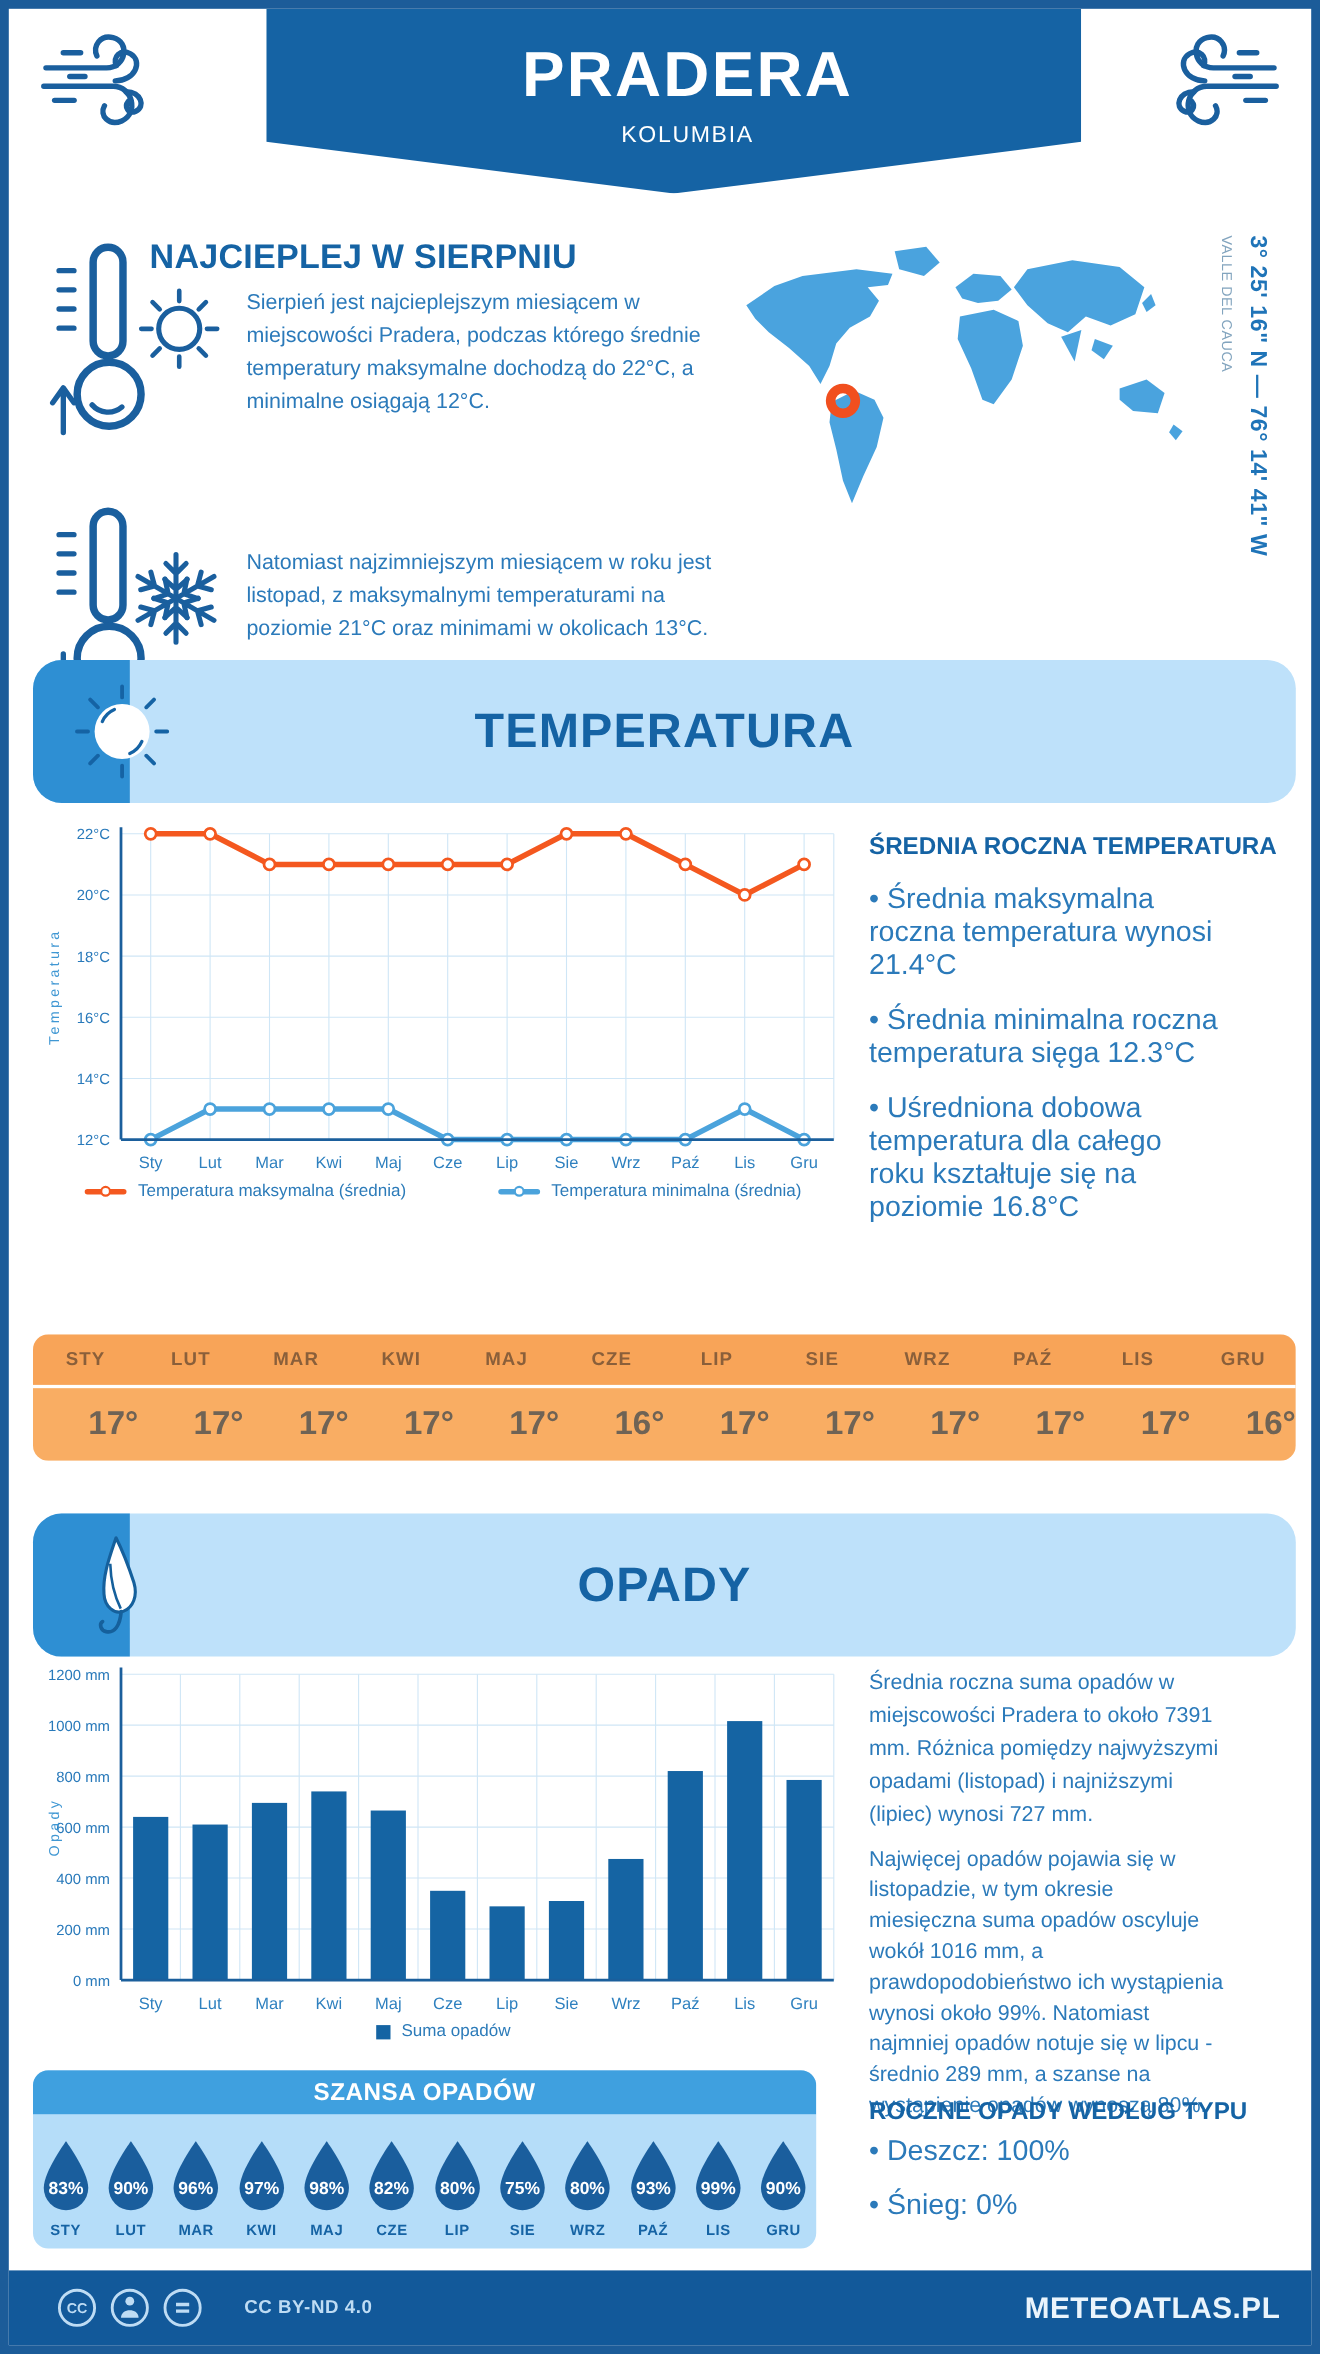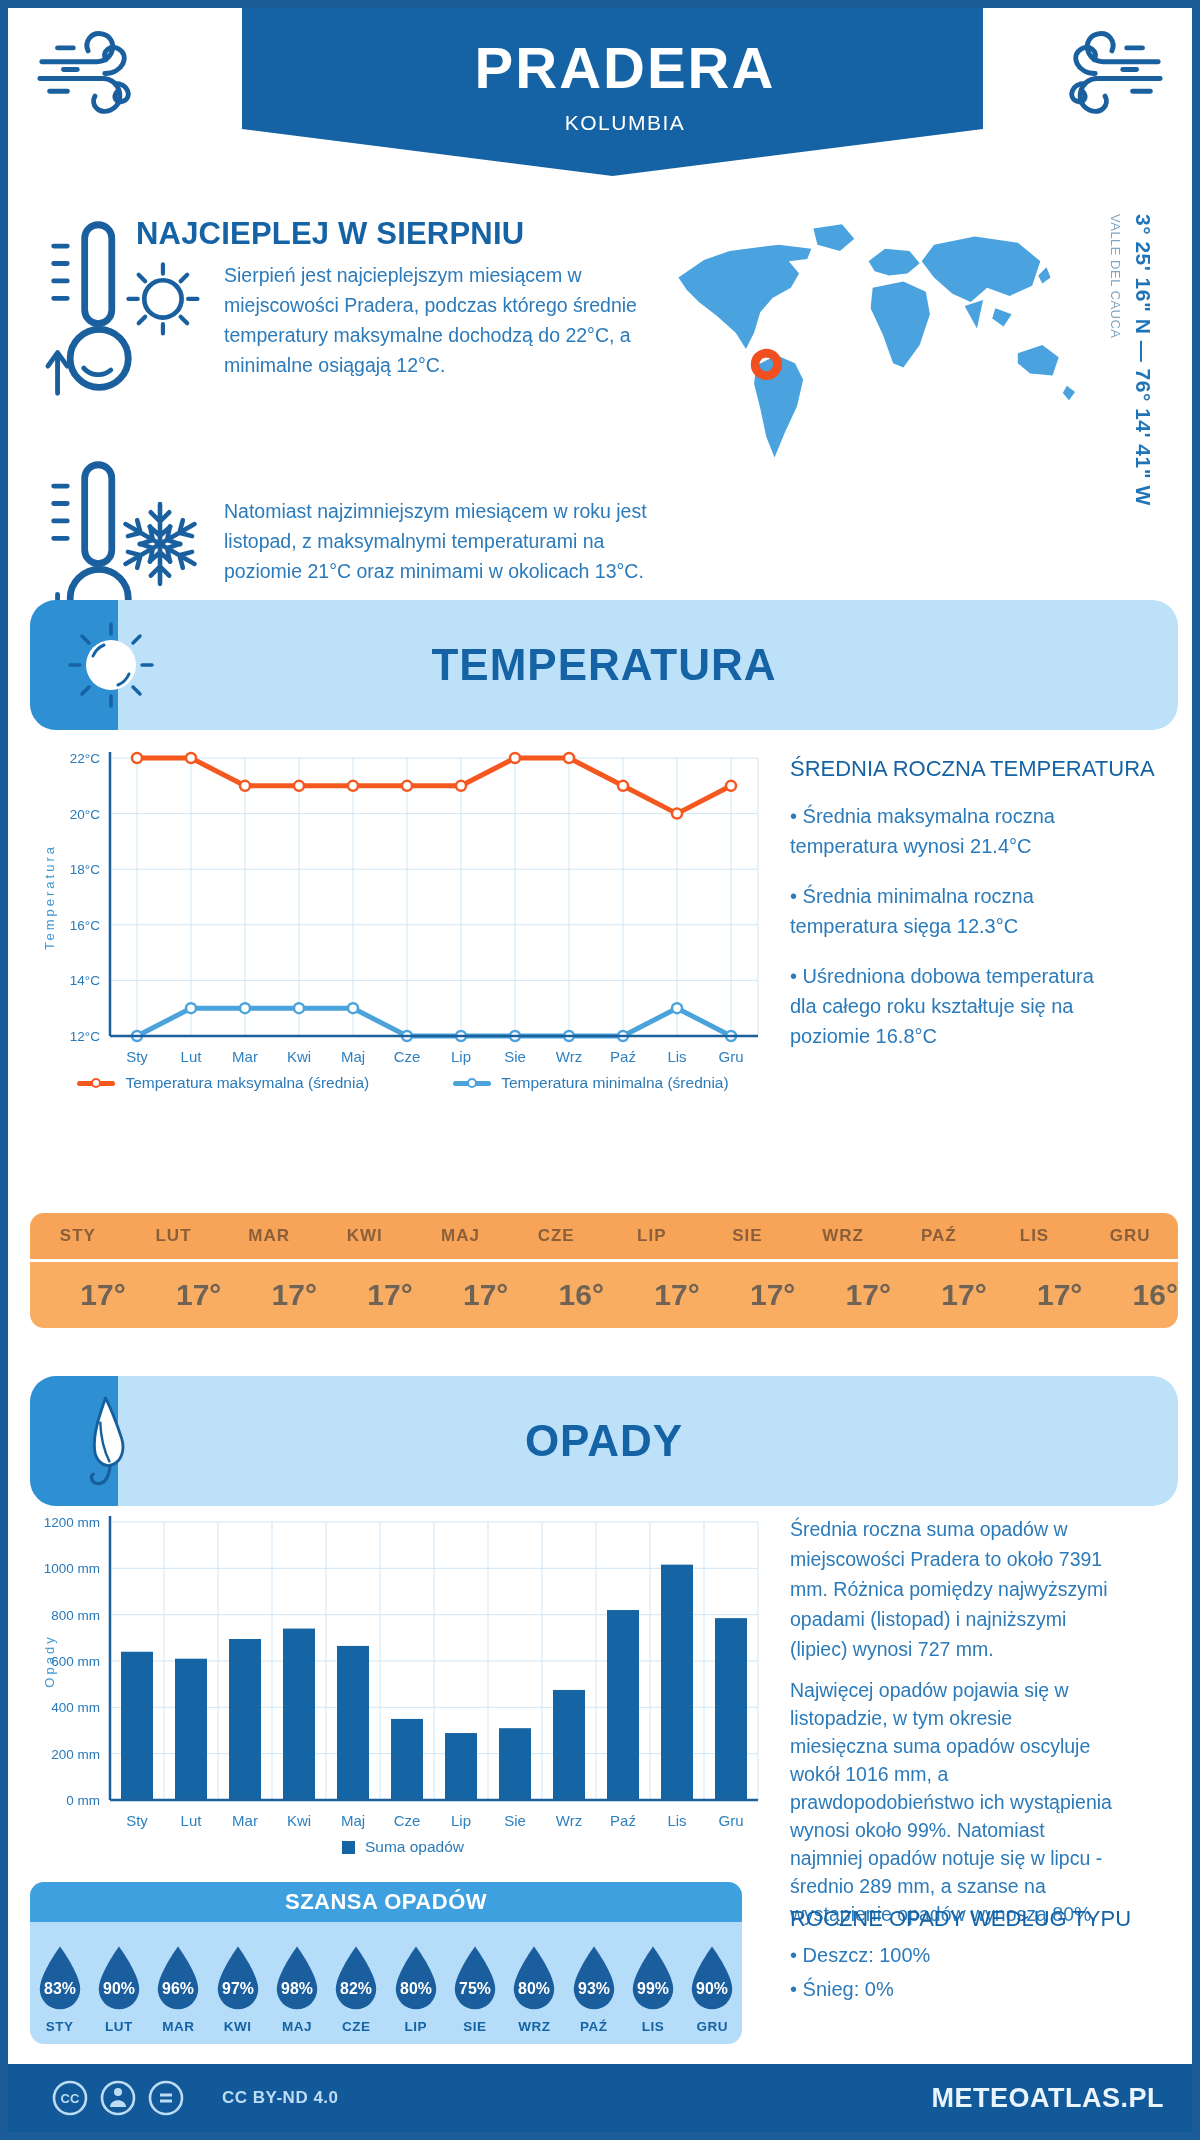--- a/index.html
+++ b/index.html
@@ -19,22 +19,22 @@
   .coords-box{left:1100px;top:206px;height:420px;writing-mode:vertical-rl;}
   .coords{display:block;font-size:21px;font-weight:bold;color:#1F74B8;letter-spacing:0.5px;margin-left:8px;}
   .region{display:block;font-size:13px;color:#82A4BE;letter-spacing:0.5px;}
 
   
   .secbanner{left:22px;width:1148px;height:130px;background:#BEE1FA;border-radius:26px;}
   .secbanner .tab{position:absolute;left:0;top:0;width:88px;height:100%;background:#2E8FD3;border-radius:26px 0 0 26px;}
   .secbanner .sectitle{position:absolute;left:0;width:100%;text-align:center;line-height:130px;
     font-size:44px;font-weight:bold;color:#1563A4;letter-spacing:1px;}
 
-  .panel-h{font-size:22px;font-weight:normal;color:#1563A4;text-align:right;}
-  .bullet{font-size:20px;line-height:30px;color:#2B7ABA;margin-bottom:20px;}
+  .panel-h{font-size:22px;font-weight:bold;color:#1563A4;text-align:right;}
+  .bullet{font-size:26px;line-height:30px;color:#2B7ABA;margin-bottom:20px;}
 
   
   .grid{stroke:#CFE6F6;stroke-width:1;}
   .axis{stroke:#1B5F9C;stroke-width:2.5;}
   .ytick{font-size:13.5px;fill:#2879BA;text-anchor:end;font-family:"Liberation Sans",sans-serif;}
   .xtick{font-size:15px;fill:#2E80BF;text-anchor:middle;font-family:"Liberation Sans",sans-serif;}
   .ylab{font-size:13px;fill:#3F97D3;letter-spacing:3px;text-anchor:middle;font-family:"Liberation Sans",sans-serif;}
   .legend{display:flex;justify-content:center;gap:84px;align-items:center;font-size:15.5px;color:#2C7BB9;}
   .lg-item{display:flex;align-items:center;gap:10px;}
   .lg-line{width:38px;height:5px;border-radius:3px;position:relative;}
@@ -366,21 +366,21 @@
         <span class="lg-sq" style="background:#1564A3"></span>
         <span>Suma opadów</span>
       </div>
     </div>
 
   <div class="abs para" style="left:782px;top:1506px;width:324px">Średnia roczna suma opadów w miejscowości Pradera to około 7391 mm. Różnica pomiędzy najwyższymi opadami (listopad) i najniższymi (lipiec) wynosi 727 mm.</div>
   <div class="abs para" style="left:782px;top:1668px;width:324px;line-height:28px">Najwięcej opadów pojawia się w listopadzie, w tym okresie miesięczna suma opadów oscyluje wokół 1016 mm, a prawdopodobieństwo ich wystąpienia wynosi około 99%. Natomiast najmniej opadów notuje się w lipcu - średnio 289 mm, a szanse na wystąpienie opadów wynoszą 80%.</div>
 
   <div class="abs panel-h" style="left:782px;top:1898px">ROCZNE OPADY WEDŁUG TYPU</div>
   <div class="abs" style="left:782px;top:1932px;width:318px" id="typeBullets">
-      <div class="bullet" style="margin-bottom: 4px;">• Deszcz: 100%</div>
+      <div class="bullet" style="margin-bottom: 19px;">• Deszcz: 100%</div>
       <div class="bullet" style="margin-bottom: 2px;">• Śnieg: 0%</div>
     </div>
 
   <div class="abs chance">
     <div class="chance-h">SZANSA OPADÓW</div>
     <div class="drops" id="drops">
         <div class="drop-col"><svg width="52" height="68" viewBox="0 0 72 94">
             <path d="M36 2 C36 2 8 40 8 61 a28 28 0 0 0 56 0 C64 40 36 2 36 2 Z" fill="#1A5E9D"></path>
             <text x="36" y="68" text-anchor="middle" font-size="22" font-weight="bold" fill="#fff" font-family="Liberation Sans,sans-serif">83%</text>
           </svg><div class="drop-m">STY</div></div>

